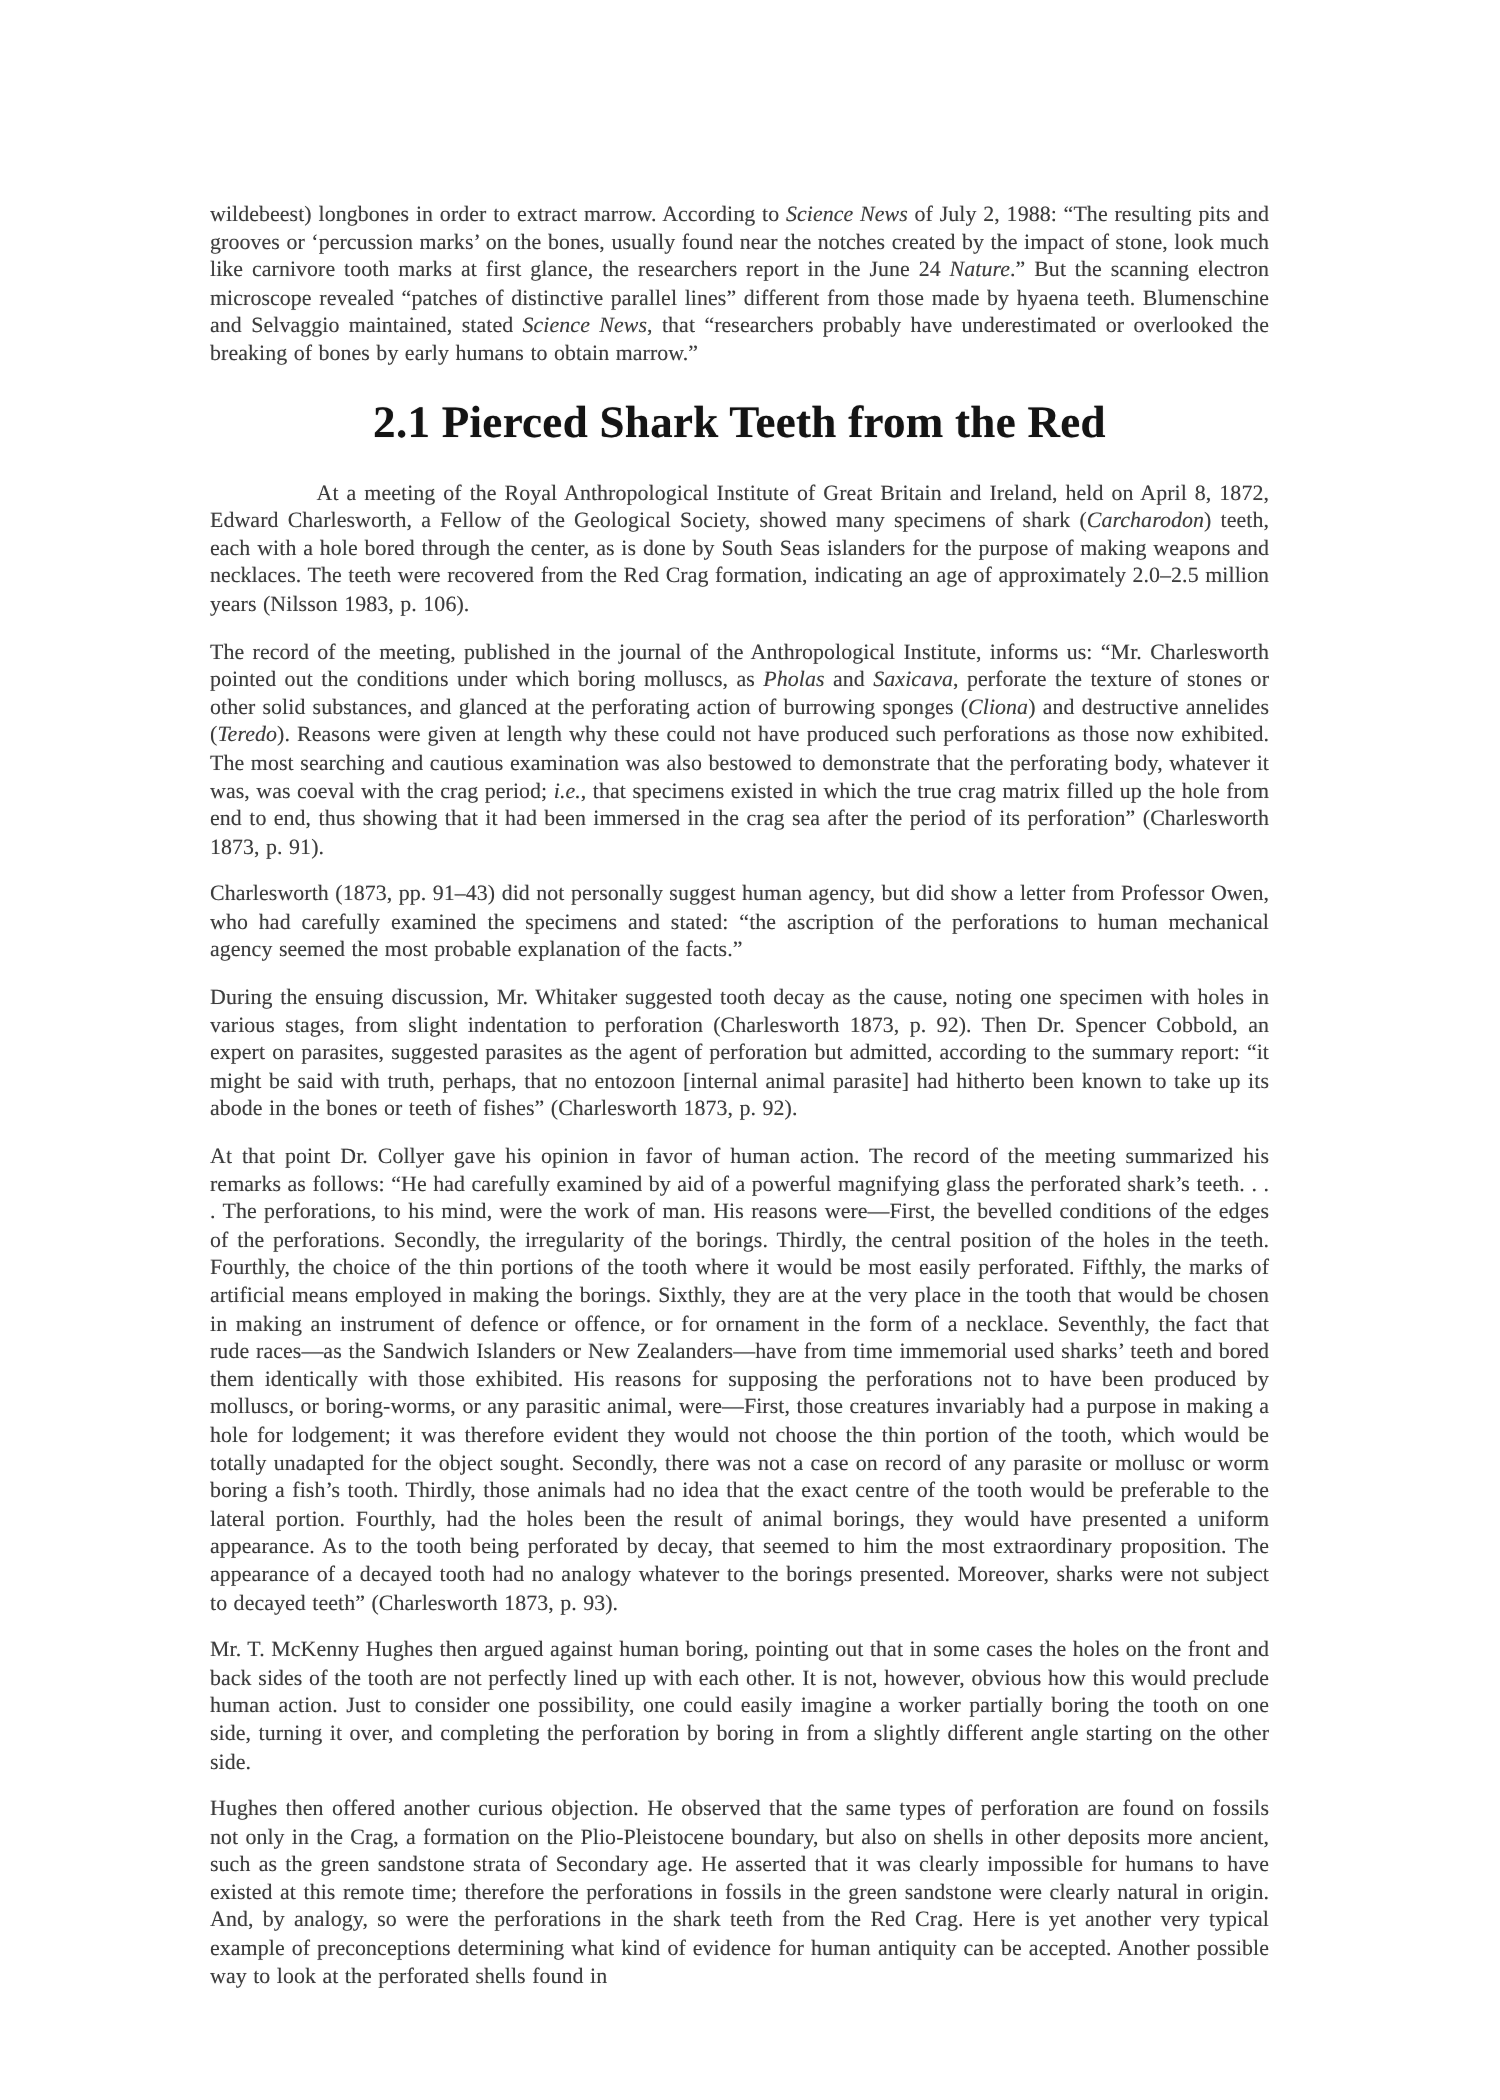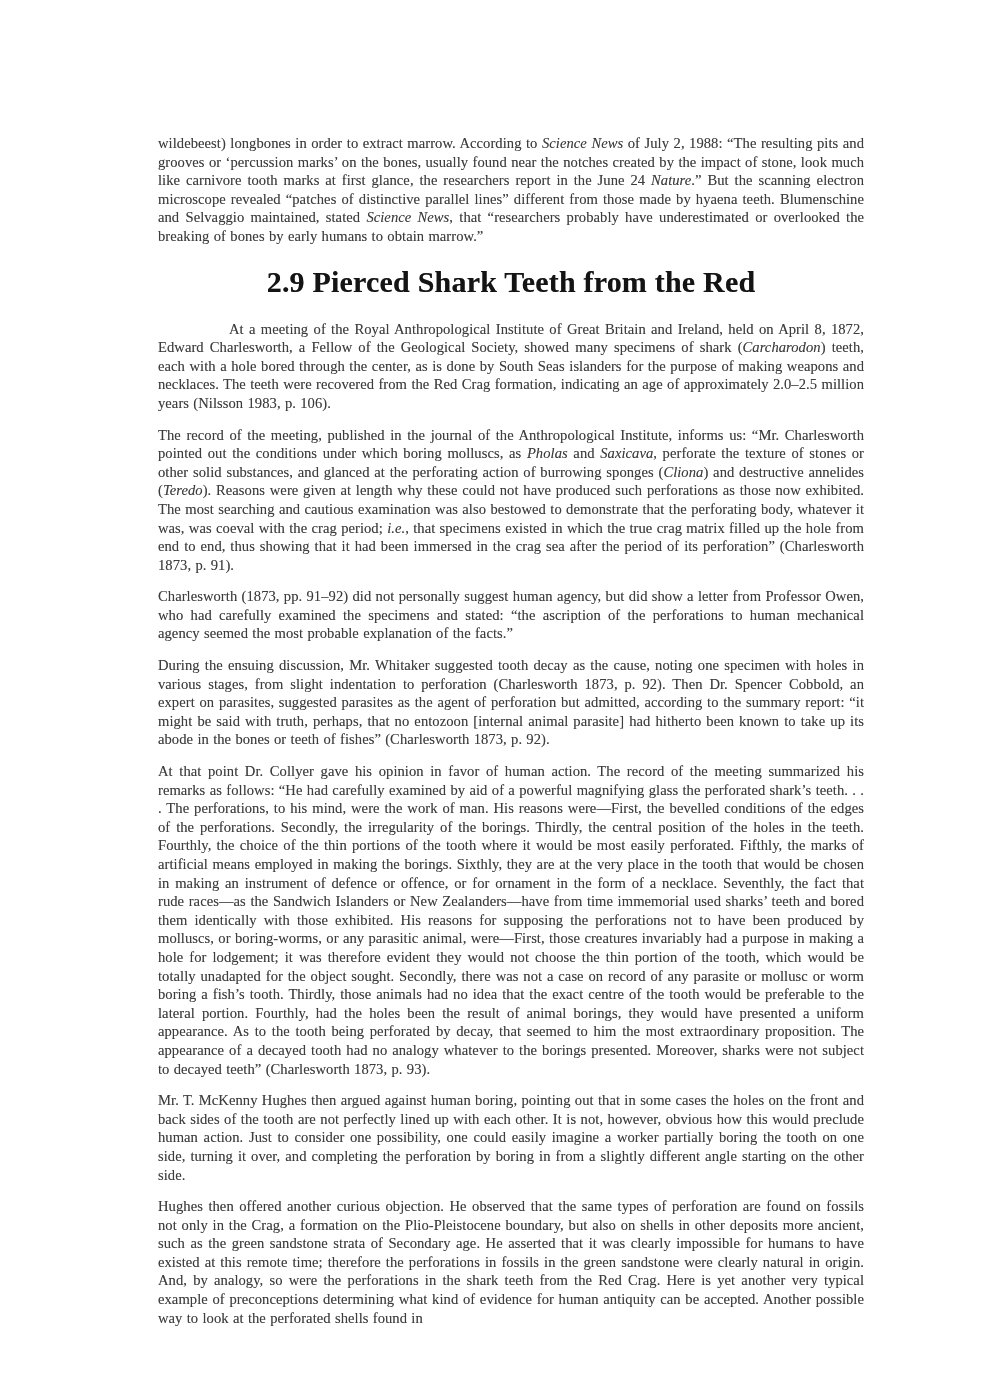--- a/index.html
+++ b/index.html
@@ -6,21 +6,21 @@
   .page {
     position: relative;
     width: 1000px;
     height: 1400px;
     background: #ffffff;
     overflow: hidden;
     font-family: "Liberation Serif", serif;
   }
   .content {
     position: absolute;
-    left: 158px;
+    left: 140px;
     top: 134px;
     width: 706px;
     color: #3d3d3d;
   }
   .par {
     margin: 0 0 13px 0;
     font-size: 14.6px;
     line-height: 18.6px;
     text-align: justify;
     letter-spacing: 0.05px;
@@ -43,28 +43,28 @@
 </style>
 </head>
 <body>
 
 <div class="page">
   <div class="content">
 
     <p class="par"><span>wildebeest) longbones in order to extract marrow. According to </span><em>Science News</em><span> of July 2, 1988: “The resulting pits and grooves or ‘percussion marks’ on the bones, usually found near the notches created by the impact of stone, look much like carnivore tooth marks at first glance, the researchers report in the June 24 </span><em>Nature</em><span>.” But the scanning electron microscope revealed “patches of distinctive parallel lines” different from those made by hyaena teeth. Blumenschine and Selvaggio maintained, stated </span><em>Science News</em><span>, that “researchers probably have underestimated or overlooked the breaking of bones by early humans to obtain marrow.”</span></p>
 
     <h1 class="heading">
-      <span class="hl">2.9 Pierced Shark Teeth from the Red</span>
+      <span class="hl">2.1 Pierced Shark Teeth from the Red</span>
     </h1>
 
     <p class="par indent"><span>At a meeting of the Royal Anthropological Institute of Great Britain and Ireland, held on April 8, 1872, Edward Charlesworth, a Fellow of the Geological Society, showed many specimens of shark (</span><em>Carcharodon</em><span>) teeth, each with a hole bored through the center, as is done by South Seas islanders for the purpose of making weapons and necklaces. The teeth were recovered from the Red Crag formation, indicating an age of approximately 2.0–2.5 million years (Nilsson 1983, p. 106).</span></p>
 
     <p class="par"><span>The record of the meeting, published in the journal of the Anthropological Institute, informs us: “Mr. Charlesworth pointed out the conditions under which boring molluscs, as </span><em>Pholas</em><span> and </span><em>Saxicava</em><span>, perforate the texture of stones or other solid substances, and glanced at the perforating action of burrowing sponges (</span><em>Cliona</em><span>) and destructive annelides (</span><em>Teredo</em><span>). Reasons were given at length why these could not have produced such perforations as those now exhibited. The most searching and cautious examination was also bestowed to demonstrate that the perforating body, whatever it was, was coeval with the crag period; </span><em>i.e.</em><span>, that specimens existed in which the true crag matrix filled up the hole from end to end, thus showing that it had been immersed in the crag sea after the period of its perforation” (Charlesworth 1873, p. 91).</span></p>
 
-    <p class="par"><span>Charlesworth (1873, pp. 91–92) did not personally suggest human agency, but did show a letter from Professor Owen, who had carefully examined the specimens and stated: “the ascription of the perforations to human mechanical agency seemed the most probable explanation of the facts.”</span></p>
+    <p class="par"><span>Charlesworth (1873, pp. 91–43) did not personally suggest human agency, but did show a letter from Professor Owen, who had carefully examined the specimens and stated: “the ascription of the perforations to human mechanical agency seemed the most probable explanation of the facts.”</span></p>
 
     <p class="par"><span>During the ensuing discussion, Mr. Whitaker suggested tooth decay as the cause, noting one specimen with holes in various stages, from slight indentation to perforation (Charlesworth 1873, p. 92). Then Dr. Spencer Cobbold, an expert on parasites, suggested parasites as the agent of perforation but admitted, according to the summary report: “it might be said with truth, perhaps, that no entozoon [internal animal parasite] had hitherto been known to take up its abode in the bones or teeth of fishes” (Charlesworth 1873, p. 92).</span></p>
 
     <p class="par"><span>At that point Dr. Collyer gave his opinion in favor of human action. The record of the meeting summarized his remarks as follows: “He had carefully examined by aid of a powerful magnifying glass the perforated shark’s teeth. . . . The perforations, to his mind, were the work of man. His reasons were—First, the bevelled conditions of the edges of the perforations. Secondly, the irregularity of the borings. Thirdly, the central position of the holes in the teeth. Fourthly, the choice of the thin portions of the tooth where it would be most easily perforated. Fifthly, the marks of artificial means employed in making the borings. Sixthly, they are at the very place in the tooth that would be chosen in making an instrument of defence or offence, or for ornament in the form of a necklace. Seventhly, the fact that rude races—as the Sandwich Islanders or New Zealanders—have from time immemorial used sharks’ teeth and bored them identically with those exhibited. His reasons for supposing the perforations not to have been produced by molluscs, or boring-worms, or any parasitic animal, were—First, those creatures invariably had a purpose in making a hole for lodgement; it was therefore evident they would not choose the thin portion of the tooth, which would be totally unadapted for the object sought. Secondly, there was not a case on record of any parasite or mollusc or worm boring a fish’s tooth. Thirdly, those animals had no idea that the exact centre of the tooth would be preferable to the lateral portion. Fourthly, had the holes been the result of animal borings, they would have presented a uniform appearance. As to the tooth being perforated by decay, that seemed to him the most extraordinary proposition. The appearance of a decayed tooth had no analogy whatever to the borings presented. Moreover, sharks were not subject to decayed teeth” (Charlesworth 1873, p. 93).</span></p>
 
     <p class="par"><span>Mr. T. McKenny Hughes then argued against human boring, pointing out that in some cases the holes on the front and back sides of the tooth are not perfectly lined up with each other. It is not, however, obvious how this would preclude human action. Just to consider one possibility, one could easily imagine a worker partially boring the tooth on one side, turning it over, and completing the perforation by boring in from a slightly different angle starting on the other side.</span></p>
 
     <p class="par"><span>Hughes then offered another curious objection. He observed that the same types of perforation are found on fossils not only in the Crag, a formation on the Plio-Pleistocene boundary, but also on shells in other deposits more ancient, such as the green sandstone strata of Secondary age. He asserted that it was clearly impossible for humans to have existed at this remote time; therefore the perforations in fossils in the green sandstone were clearly natural in origin. And, by analogy, so were the perforations in the shark teeth from the Red Crag. Here is yet another very typical example of preconceptions determining what kind of evidence for human antiquity can be accepted. Another possible way to look at the perforated shells found in</span></p>
 
   </div>

